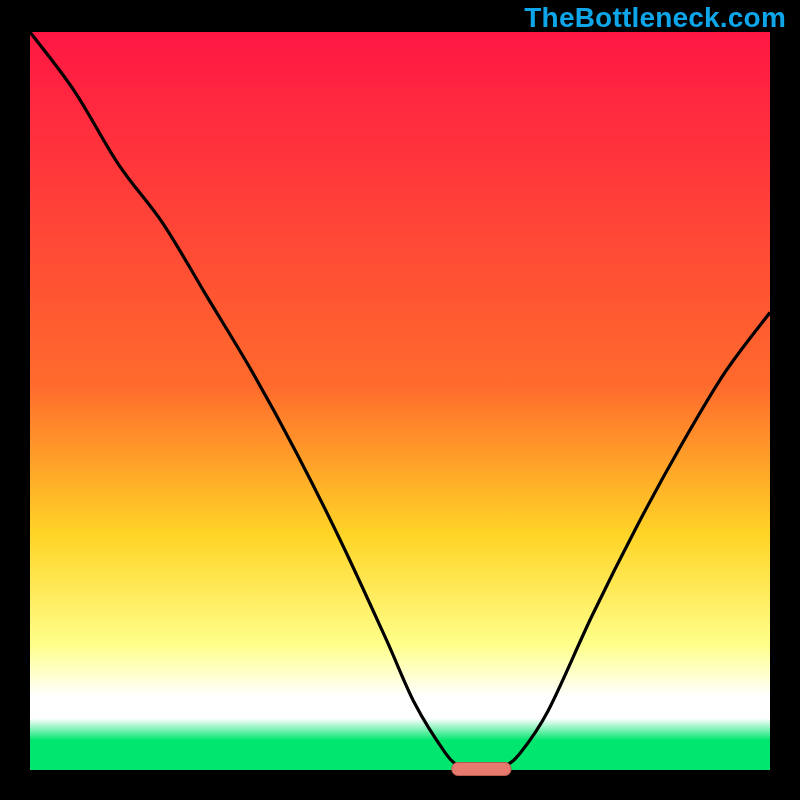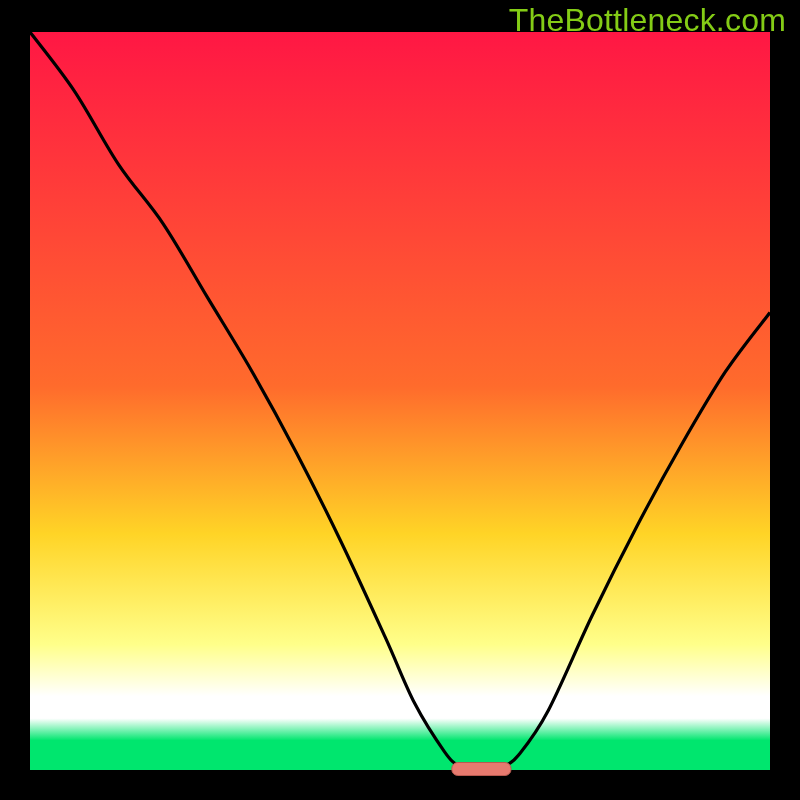--- a/index.html
+++ b/index.html
@@ -14,23 +14,23 @@
   .frame {
     position: relative;
     width: 800px;
     height: 800px;
     background: #000;
   }
   .watermark {
     position: absolute;
     top: 2px;
     right: 14px;
-    color: #84cc16;
-    font-size: 32px;
-    font-weight: 400;
+    color: #0ea5e9;
+    font-size: 28px;
+    font-weight: 700;
     letter-spacing: 0.2px;
     z-index: 20;
   }
   svg.plot {
     position: absolute;
     top: 0;
     left: 0;
   }
 </style>
 </head>

